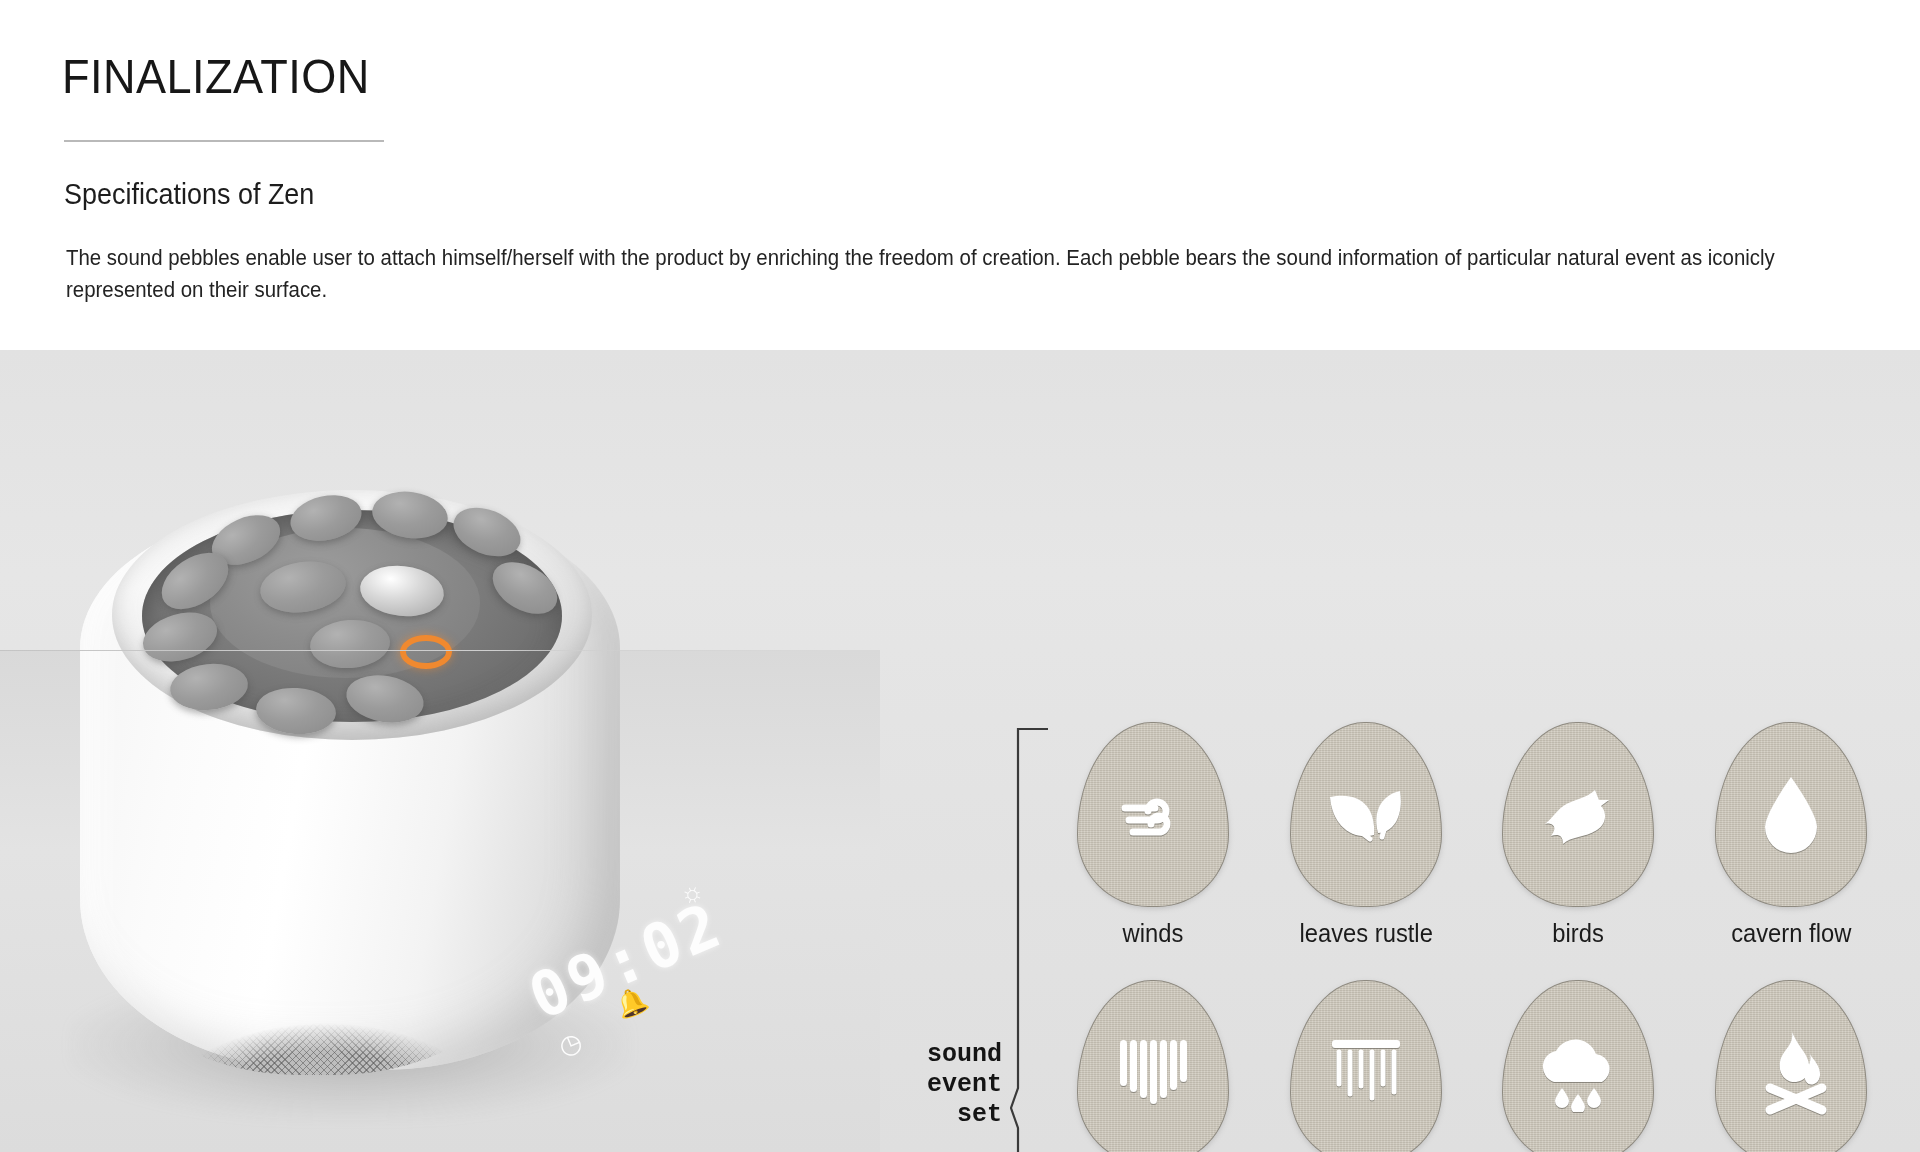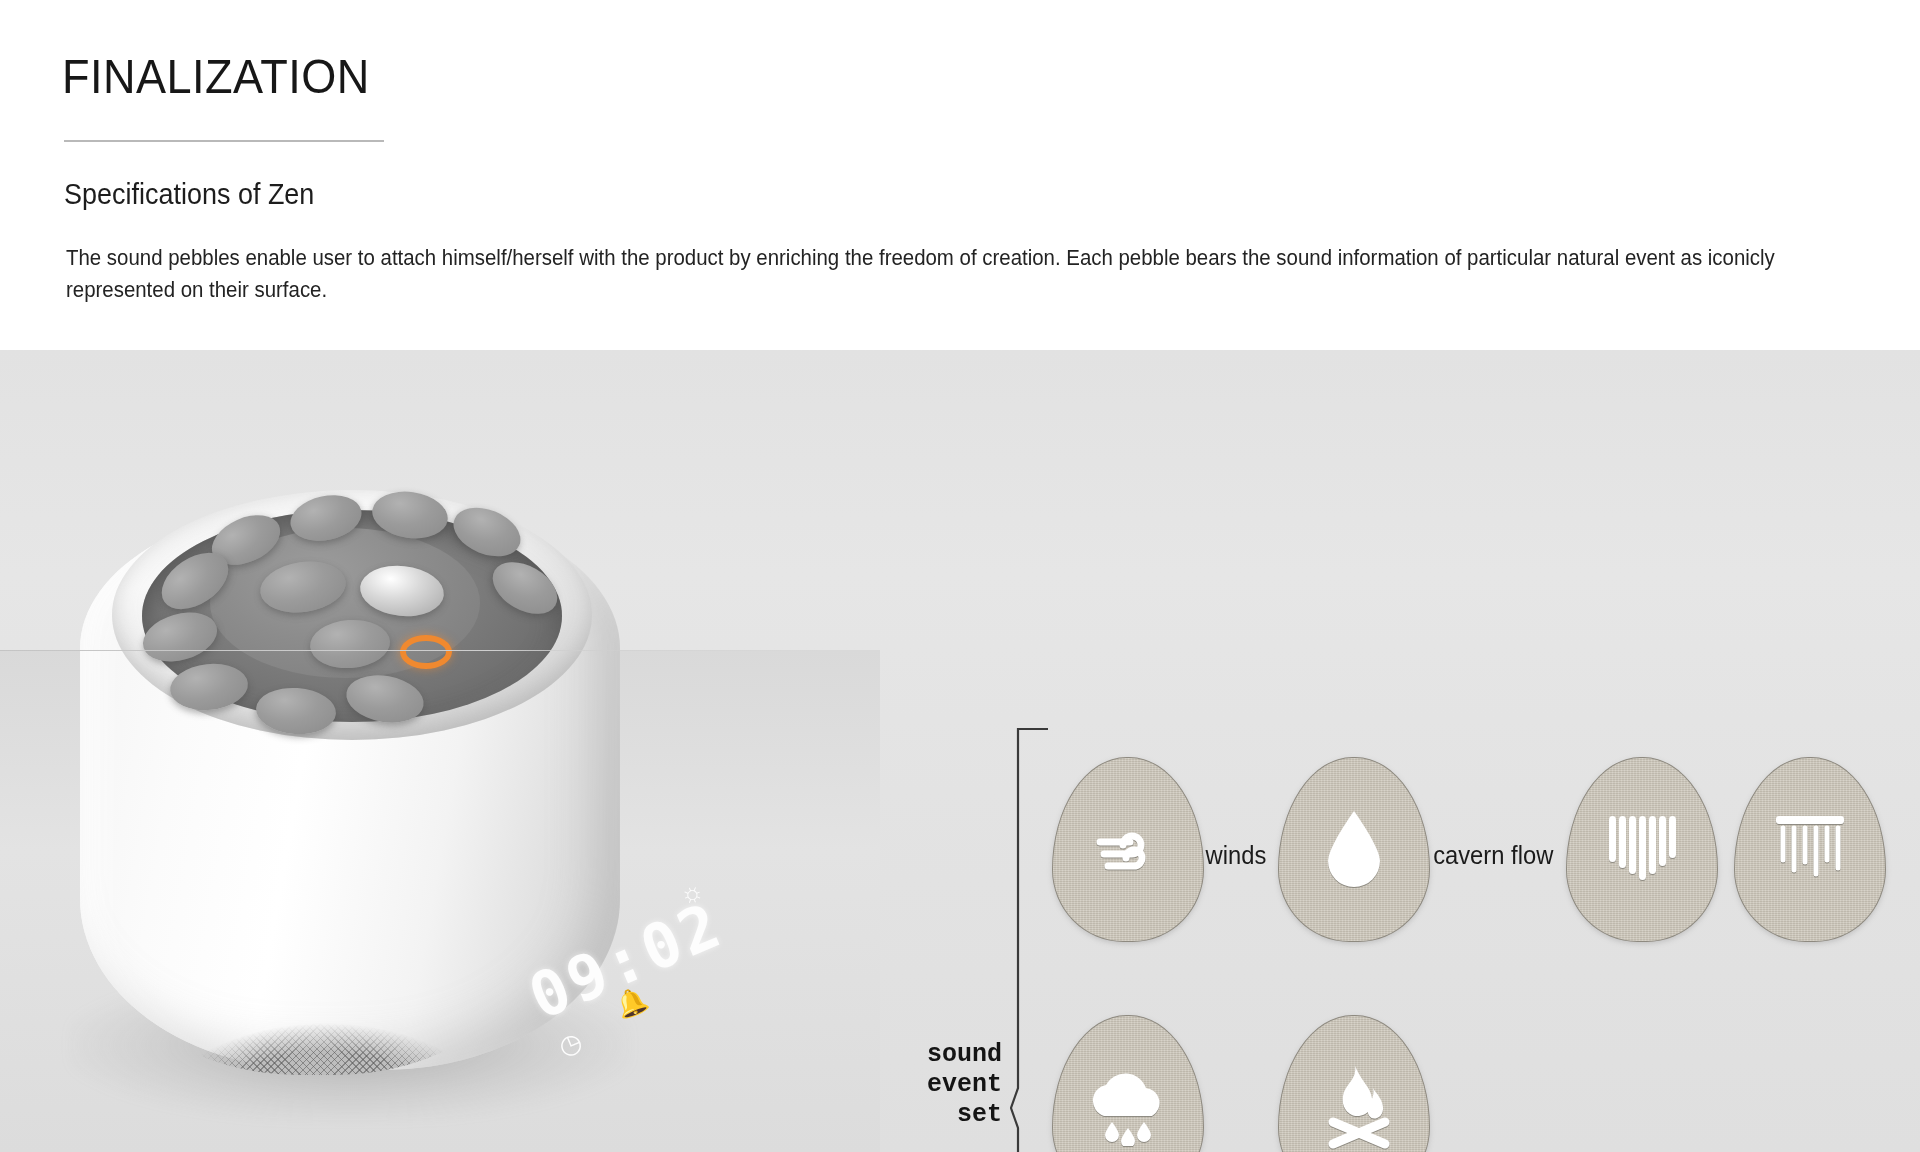--- a/index.html
+++ b/index.html
@@ -132,21 +132,21 @@
 
   
   .grid {
     position:absolute; left: 1052px; top: 372px;
     width: 840px; height: 770px;
     display: grid;
     grid-template-columns: repeat(4, 1fr);
     grid-template-rows: repeat(3, 1fr);
     column-gap: 10px; row-gap: 4px;
   }
-  .cell { position:relative; display:flex; flex-direction:row; align-items:center; justify-content:flex-start; }
+  .cell { position:relative; display:flex; flex-direction:column; align-items:center; justify-content:flex-start; }
   .egg {
     position:relative; width: 152px; height: 185px;
     background: #cbc5b8;
     background-image:
       repeating-linear-gradient(0deg, rgba(255,255,255,0.16) 0 1px, rgba(0,0,0,0.035) 1px 2px),
       repeating-linear-gradient(90deg, rgba(255,255,255,0.10) 0 1px, rgba(0,0,0,0.03) 1px 3px);
     border: 1.6px solid #8e8a80;
     border-radius: 50% 50% 48% 48% / 62% 62% 40% 40%;
     display:flex; align-items:center; justify-content:center;
     box-shadow: 0 2px 5px rgba(140,140,140,0.35);
@@ -231,21 +231,42 @@
             <g fill="none" stroke="#ffffff" stroke-width="7" stroke-linecap="round" stroke-linejoin="round">
               <path d="M16 36 H44 a9 9 0 1 0 -9 -9"></path>
               <path d="M12 24 h30"></path>
               <path d="M20 48 h26 a8 8 0 1 0 -8 -8"></path>
             </g>
           </svg>
         </div>
         <div class="cell-label">winds</div>
       </div>
 
-
+      <div class="cell">
+        <div class="egg">
+          <svg width="84" height="68" viewBox="0 0 84 68">
+            <path d="M6 16 C36 10 52 26 50 54 C28 60 8 44 6 16 Z" fill="#ffffff"></path>
+            <path d="M20 38 L46 58" stroke="#ffffff" stroke-width="5" stroke-linecap="round"></path>
+            <path d="M76 10 C80 34 70 52 54 52 C48 30 58 14 76 10 Z" fill="#ffffff"></path>
+            <path d="M66 28 L58 56" stroke="#ffffff" stroke-width="5" stroke-linecap="round"></path>
+          </svg>
+        </div>
+        <div class="cell-label">leaves rustle</div>
+      </div>
+
+      <div class="cell">
+        <div class="egg">
+          <svg width="82" height="66" viewBox="0 0 82 66">
+            <path d="M58 8 L62 18 L72 18 L64 24 C70 30 70 42 60 48 C48 56 34 54 26 62
+                     C26 52 20 52 14 54 C22 44 14 40 8 42 C18 34 22 24 34 20
+                     C44 16 52 14 58 8 Z" fill="#ffffff"></path>
+          </svg>
+        </div>
+        <div class="cell-label">birds</div>
+      </div>
 
       <div class="cell">
         <div class="egg">
           <svg width="60" height="80" viewBox="0 0 60 80">
             <path d="M30 2 C30 2 56 38 56 52 A26 26 0 0 1 4 52 C4 38 30 2 30 2 Z" fill="#ffffff"></path>
           </svg>
         </div>
         <div class="cell-label">cavern flow</div>
       </div>
 

